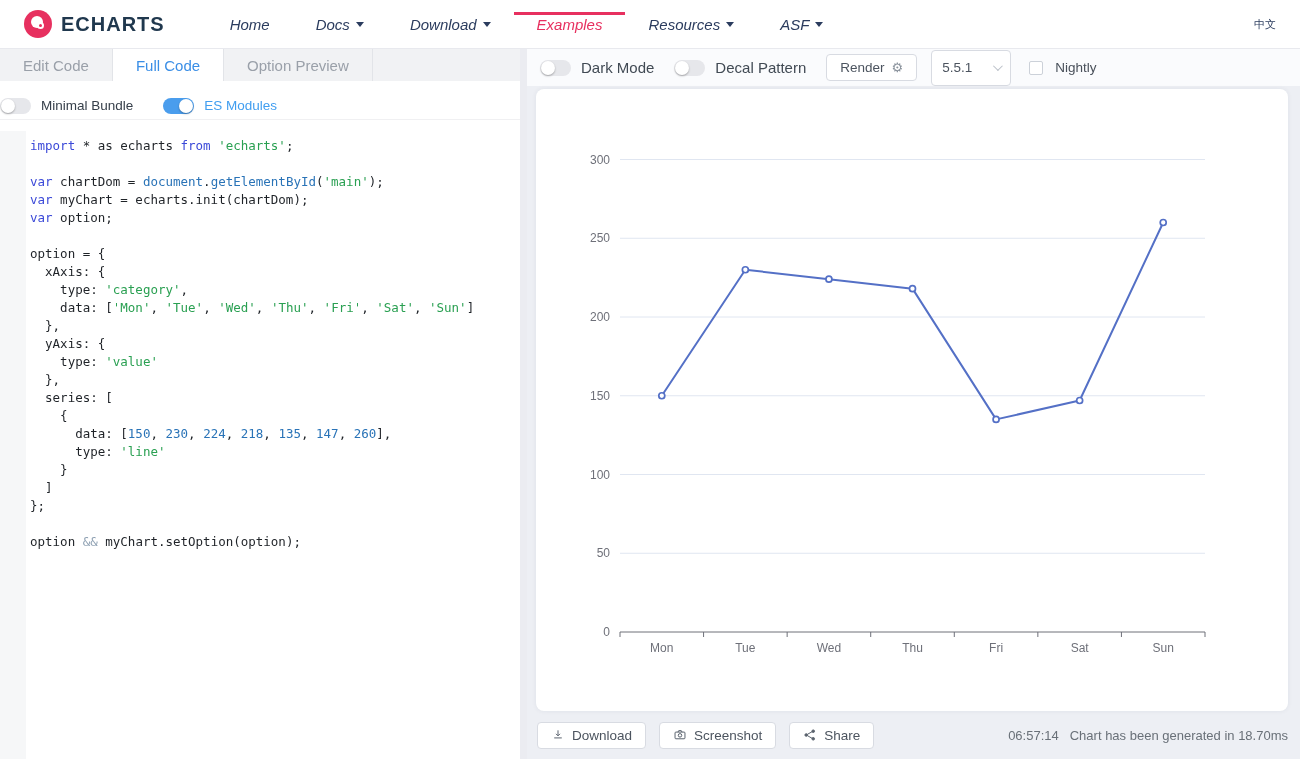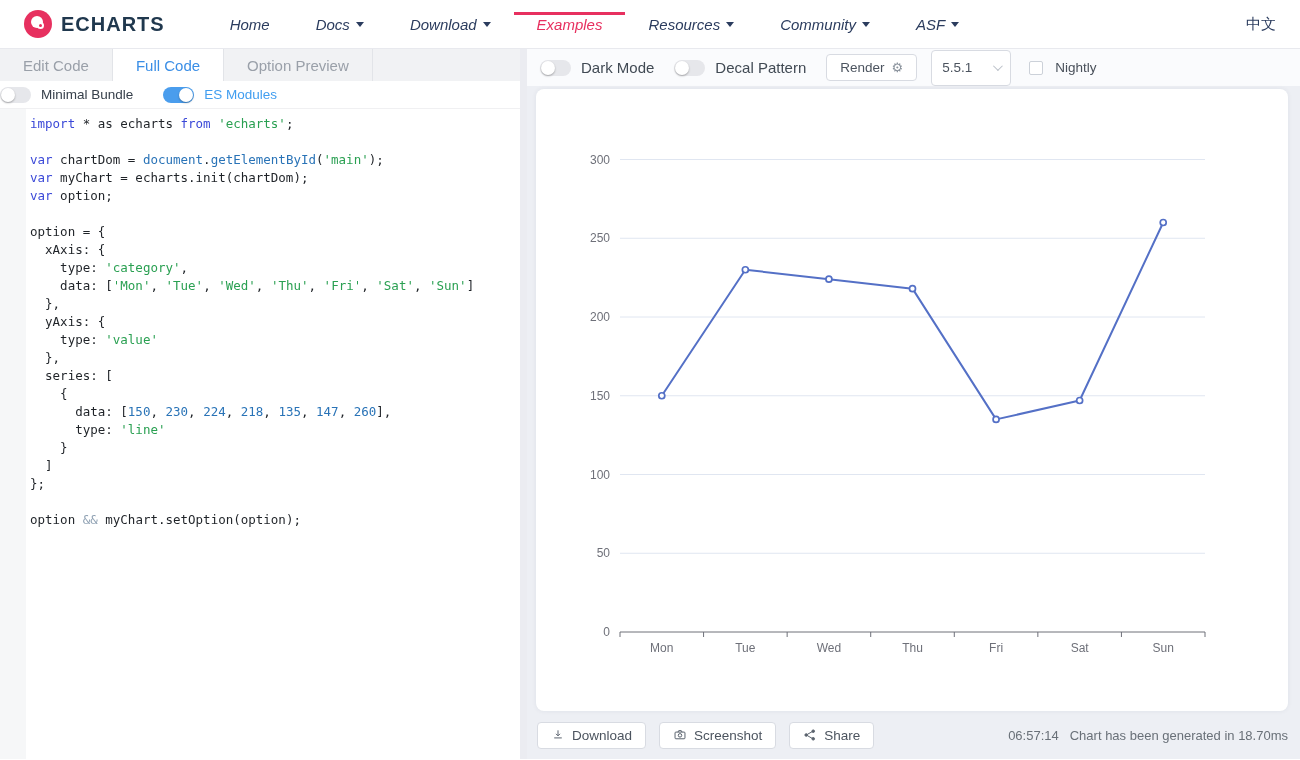--- a/index.html
+++ b/index.html
@@ -15,25 +15,25 @@
   .logo-dot  { position:absolute; left:13px; top:12px; width:7px; height:7px; border-radius:50%;
                background:#e7305f; border:2px solid #fff; }
   .brand-text { font-size:20px; font-weight:bold; letter-spacing:1px; color:#20384e; }
   .nav-items { display:flex; align-items:stretch;font-style:italic; }
   .nav-item { display:flex; align-items:center; padding:0 23px; font-size:15px; color:#2b3c5e;
               cursor:pointer; position:relative; white-space:nowrap; }
   .nav-item.active { color:#e7305f; }
   .nav-item.active::before { content:""; position:absolute; left:0; top:0; right:0; height:3px; background:#e7305f; }
   .caret { width:0; height:0; border-left:4px solid transparent; border-right:4px solid transparent;
            border-top:5px solid currentColor; margin-left:6px; display:inline-block; }
-  .nav-lang { margin-left:auto; display:flex; align-items:center; font-size:15px; color:#2b3c5e; cursor:pointer; }
+  .nav-lang { margin-left:auto; display:flex; align-items:center; font-size:11px; color:#2b3c5e; cursor:pointer; }
 
   
   .main { display:flex; height:710px; }
-  .left-pane { width:520px; display:flex; flex-direction:column; background:#fff; }
+  .left-pane { width:520px; display:flex; flex-direction:column; background:#fff;gap:11px; }
   .divider { width:7px; background:#ebecf1; cursor:col-resize; }
   .right-pane { flex:1; display:flex; flex-direction:column; background:#edeff4; }
 
   
   .tabbar { height:32px; background:#f1f2f4; display:flex; flex:none; }
   .tab { padding:0 23px; display:flex; align-items:center; font-size:15px; color:#9aa0a9;
          border-right:1px solid #e2e4e8; cursor:pointer; white-space:nowrap; }
   .tab.active { background:#fff; color:#3a8ee6; }
   .togglebar { height:28px; background:#fff; display:flex; align-items:center; 
                border-bottom:1px solid #f0f0f2; flex:none; }
@@ -112,24 +112,20 @@
     </div>
     <div class="nav-item">
       <span>Download</span>
       <span class="caret"></span>
     </div>
     <div class="nav-item active">
       <span>Examples</span>
     </div>
     <div class="nav-item">
       <span>Resources</span>
-      <span class="caret"></span>
-    </div>
-    <div class="nav-item">
-      <span>Community</span>
       <span class="caret"></span>
     </div>
     <div class="nav-item">
       <span>ASF</span>
       <span class="caret"></span>
     </div>
   </div>
   <div class="nav-lang">中文</div>
 </nav>
 

